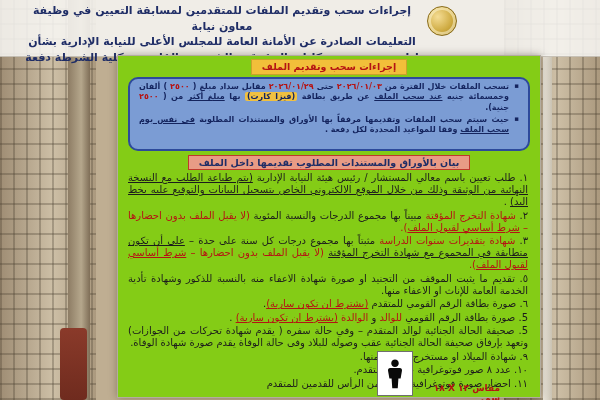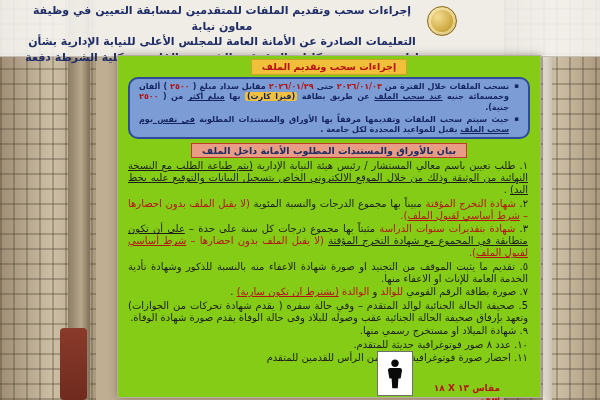--- a/index.html
+++ b/index.html
@@ -34,21 +34,21 @@
   
   .page{position:absolute;left:88px;top:55px;width:424px;height:343px;box-sizing:border-box;
     background:#84cc16;border:1px solid #b3ac9f;box-shadow:0 0 8px rgba(40,30,15,.35);
     direction:rtl;margin-left:29px;}
   .badge{display:block;width:max-content;margin:3px auto 2px;font-weight:bold;
     font-size:9.5px;padding:1px 10px;line-height:1.25;}
   .badge-yellow{background:#f2bf3a;color:#b51313;border:1px solid #c9a12c;}
   .badge-salmon{background:#e89b85;color:#1f2d66;border:1px solid #c0392b;margin-top:4px;}
 
   .blue-box{margin:1px 10px 0;background:#7b9cd4;border:2px solid #2d4a9b;border-radius:10px;
-    padding:3px 9px 0;color:#14245e;font-weight:bold;font-size:8px;line-height:1.32;
+    padding:3px 9px 12px;color:#14245e;font-weight:bold;font-size:8px;line-height:1.32;
     text-align:justify;}
   .bullet-row{position:relative;padding-right:10px;margin-bottom:1px;}
   .bullet-row::before{content:"▪";position:absolute;right:0;top:0;font-size:7px;color:#14245e;}
 
   .doc-list{margin:2px 12px 0 10px;font-size:10px;line-height:1.2;color:#1c1c1c;
     text-align:justify;}
   .li-row{margin-bottom:1.5px;}
 
   .seg-n{}
   .seg-r{color:#b51313;}
@@ -84,31 +84,32 @@
     <div>إدارية من خريجي كليات الحقوق، والشريعة والقانون، وكلية الشرطة دفعة ٢٠٢٤</div>
   </div>
   <div class="seal"></div>
 
   <div class="page">
 
     <span class="badge badge-yellow">إجراءات سحب وتقديم الملف</span>
 
     <div class="blue-box">
         <div class="bullet-row"><span class="seg-n">تسحب الملفات خلال الفترة من </span><span class="seg-r">٢٠٢٦/٠١/٠٣</span><span class="seg-n"> حتى </span><span class="seg-r">٢٠٢٦/٠١/٢٩</span><span class="seg-n"> مقابل سداد مبلغ ( </span><span class="seg-r">٢٥٠٠</span><span class="seg-n"> ) ألفان وخمسمائة جنيه </span><span class="seg-u">عند سحب الملف</span><span class="seg-n"> عن طريق بطاقة </span><span class="seg-y">(فيزا كارت)</span><span class="seg-n"> بها </span><span class="seg-u">مبلغ أكثر</span><span class="seg-n"> من ( </span><span class="seg-r">٢٥٠٠</span><span class="seg-n"> جنية).</span></div>
-        <div class="bullet-row"><span class="seg-n">حيث سيتم سحب الملفات وتقديمها مرفقاً بها الأوراق والمستندات المطلوبة </span><span class="seg-u">في نفس يوم سحب الملف</span><span class="seg-n"> يقبل للمواعيد المحددة لكل جامعة .</span></div>
+        <div class="bullet-row"><span class="seg-n">حيث سيتم سحب الملفات وتقديمها مرفقاً بها الأوراق والمستندات المطلوبة </span><span class="seg-u">في نفس يوم سحب الملف</span><span class="seg-n"> وفقا للمواعيد المحددة لكل دفعة .</span></div>
       </div>
 
-    <span class="badge badge-salmon">بيان بالأوراق والمستندات المطلوب الأمانة داخل الملف</span>
+    <span class="badge badge-salmon">بيان بالأوراق والمستندات المطلوب تقديمها داخل الملف</span>
 
     <div class="doc-list">
         <div class="li-row"><span class="seg-n">١. طلب تعيين باسم معالي المستشار / رئيس هيئة النيابة الإدارية </span><span class="seg-u">(يتم طباعة الطلب مع النسخة النهائية من الوثيقة وذلك من خلال الموقع الالكتروني الخاص بتسجيل البيانات والتوقيع عليه بخط اليد)</span><span class="seg-n"> .</span></div>
         <div class="li-row"><span class="seg-n">٢. </span><span class="seg-r">شهادة التخرج المؤقتة</span><span class="seg-n"> مبيناً بها مجموع الدرجات والنسبة المئوية </span><span class="seg-r">(لا يقبل الملف بدون احضارها – </span><span class="seg-ru">شرط أساسي لقبول الملف</span><span class="seg-r">).</span></div>
         <div class="li-row"><span class="seg-n">٣. </span><span class="seg-r">شهادة بتقديرات سنوات الدراسة</span><span class="seg-n"> مثبتاً بها مجموع درجات كل سنة على حدة – </span><span class="seg-u">على أن تكون متطابقة في المجموع مع شهادة التخرج المؤقتة</span><span class="seg-n"> </span><span class="seg-r">(لا يقبل الملف بدون احضارها – </span><span class="seg-ru">شرط أساسي لقبول الملف</span><span class="seg-r">).</span></div>
         <div class="li-row"><span class="seg-n">٥. تقديم ما يثبت الموقف من التجنيد او صورة شهادة الاعفاء منه بالنسبة للذكور وشهادة تأدية الخدمة العامة للإناث او الاعفاء منها.</span></div>
-        <div class="li-row"><span class="seg-n">٧. صورة بطاقة الرقم القومي </span><span class="seg-r">للوالد</span><span class="seg-n"> و </span><span class="seg-r">الوالدة</span><span class="seg-n"> </span><span class="seg-ru">(يشترط ان تكون سارية)</span><span class="seg-n"> .</span></div>
+        <div class="li-row"><span class="seg-n">٦. صورة بطاقة الرقم القومي للمتقدم </span><span class="seg-ru">(يشترط ان تكون سارية)</span><span class="seg-n">.</span></div>
+        <div class="li-row"><span class="seg-n">5. صورة بطاقة الرقم القومي </span><span class="seg-r">للوالد</span><span class="seg-n"> و </span><span class="seg-r">الوالدة</span><span class="seg-n"> </span><span class="seg-ru">(يشترط ان تكون سارية)</span><span class="seg-n"> .</span></div>
         <div class="li-row"><span class="seg-n">5. صحيفة الحالة الجنائية لوالد المتقدم – وفي حالة سفره ( يقدم شهادة تحركات من الجوازات) وتعهد بإرفاق صحيفة الحالة الجنائية عقب وصوله للبلاد وفى حالة الوفاة يقدم صورة شهادة الوفاة.</span></div>
         <div class="li-row"><span class="seg-n">٩. شهادة الميلاد او مستخرج رسمي منها.</span></div>
         <div class="li-row"><span class="seg-n">١٠. عدد ٨ صور فوتوغرافية حديثة للمتقدم.</span></div>
         <div class="li-row"><span class="seg-n">١١. احضار صورة فوتوغرافية طولية من الرأس للقدمين للمتقدم</span></div>
       </div>
 
     <div class="figure-box">
       <svg viewBox="0 0 24 34" xmlns="http://www.w3.org/2000/svg">
         <path d="M12 1.2c2.3 0 4.1 1.8 4.1 4.1S14.3 9.4 12 9.4 7.9 7.6 7.9 5.3 9.7 1.2 12 1.2zm-5.2 9.2h10.4c1.6 0 2.7 1.3 2.4 3l-1.5 8.6h-2.4l-.7 10.6H9l-.7-10.6H5.9L4.4 13.4c-.3-1.7.8-3 2.4-3z"></path>
       </svg>

